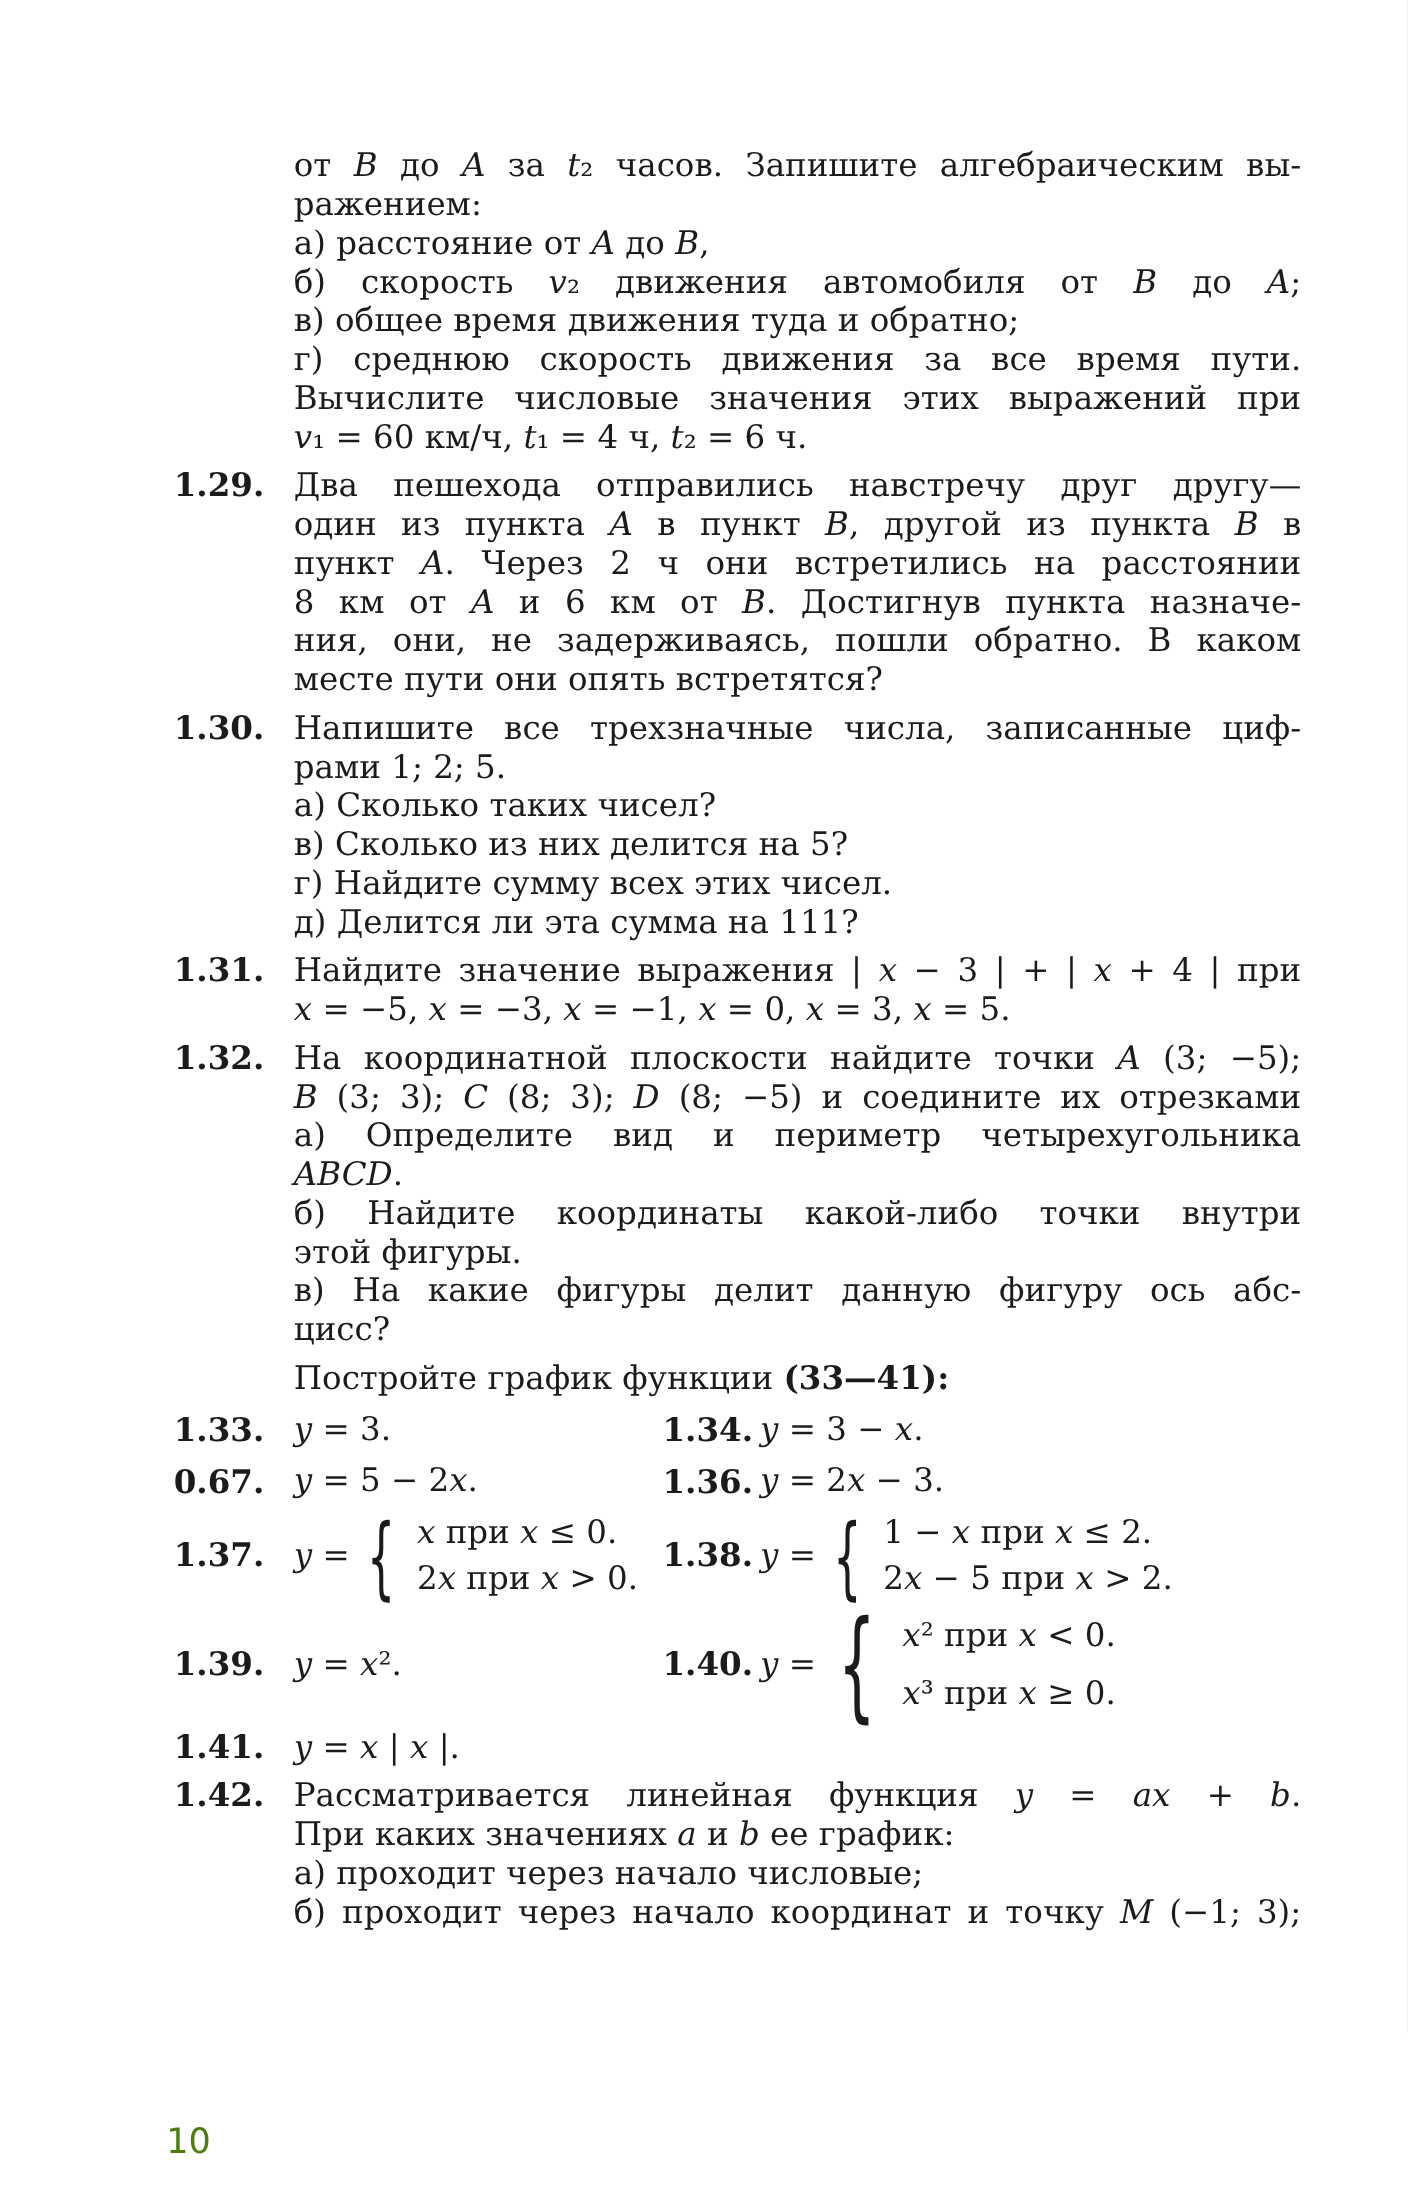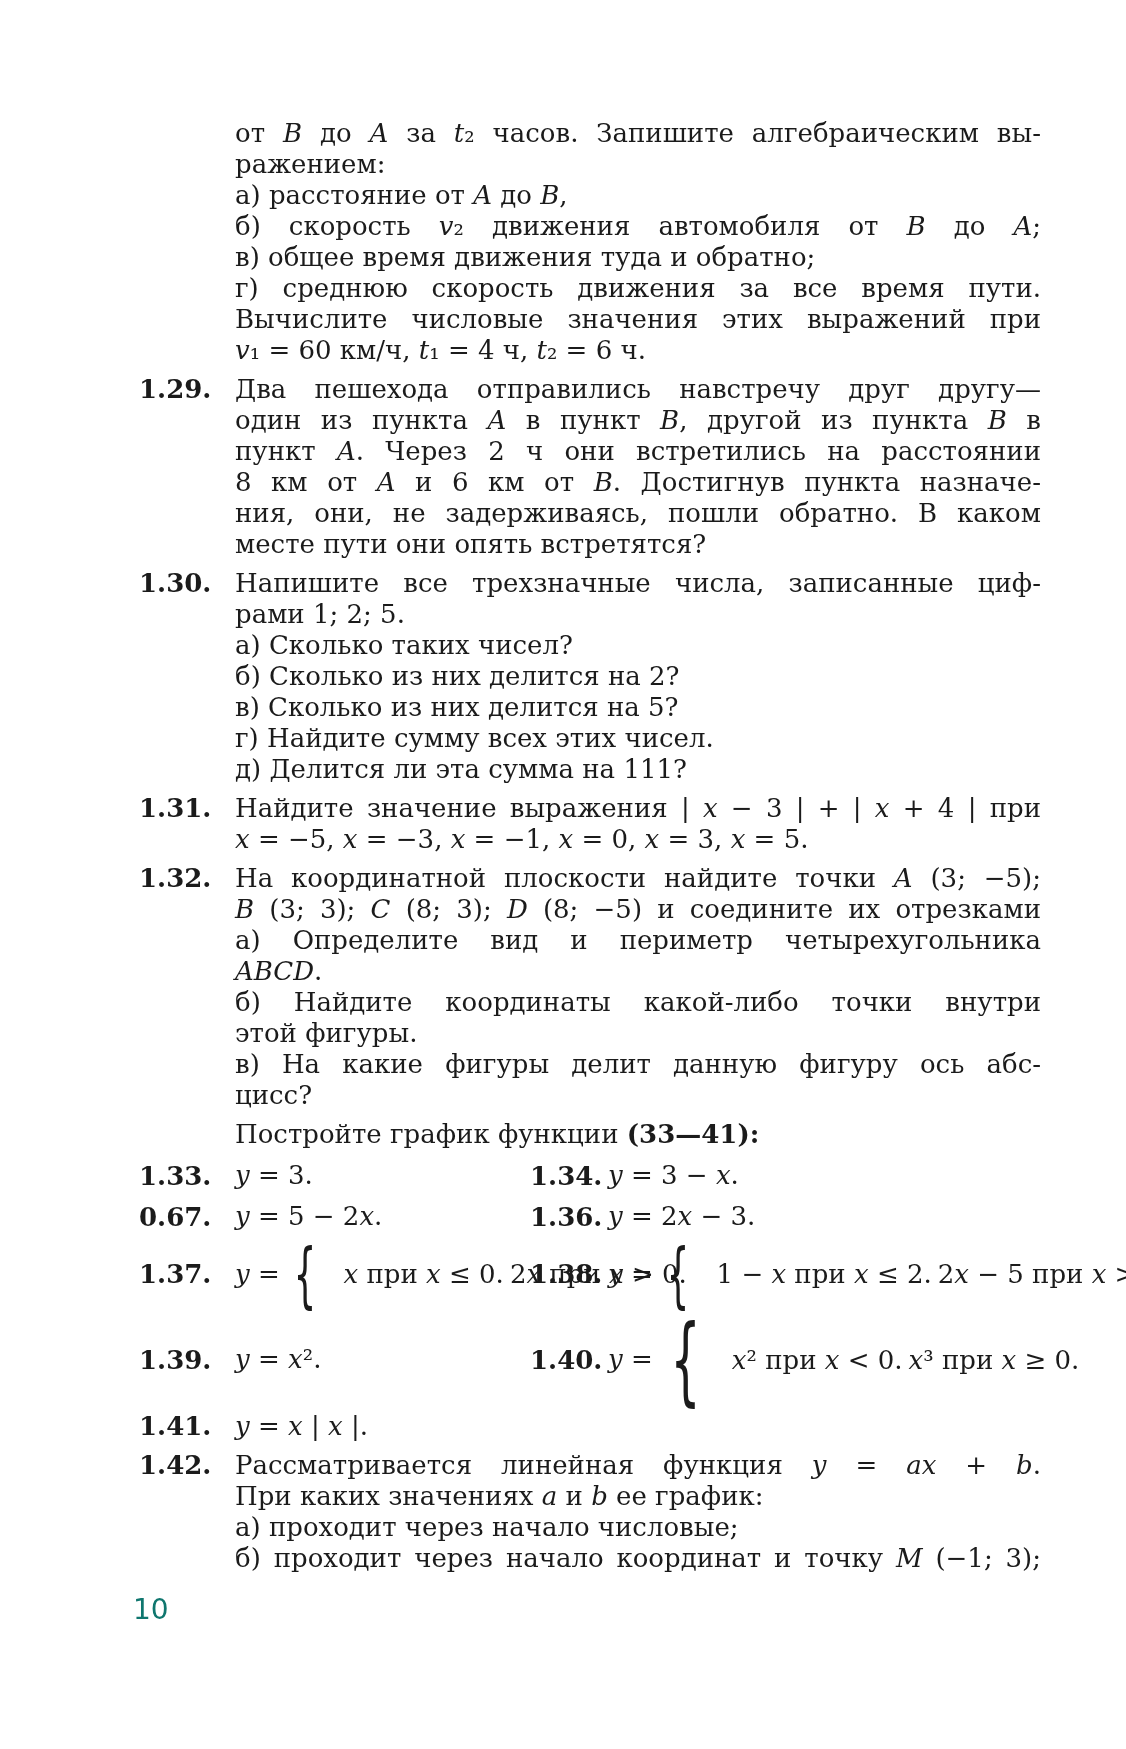--- a/index.html
+++ b/index.html
@@ -45,30 +45,30 @@
   .brace {
     display:inline-block;
     font-family:"DejaVu Sans","Liberation Sans",sans-serif;
     font-size:72px;
     line-height:0.9;
     transform:scaleX(0.5);
     transform-origin:center;
     margin:0 0 0 2px;
   }
   .brace.big { font-size:96px; }
-  .cases { display:flex; flex-direction:row; gap:6px; margin-left:16px; }
+  .cases { display:flex; flex-direction:column; gap:6px; margin-left:6px; }
   .case { white-space:nowrap; line-height:31px; }
   .cases.lg .case { line-height:40px; }
 
   .pageno {
     position:absolute;
-    left:133px; top:1593px;
+    left:133px; top:1696px;
     font-family:"DejaVu Sans","Liberation Sans",sans-serif;
     font-size:28px;
-    color:#0f766e;
+    color:#4d7c0f;
   }
 </style>
 </head>
 <body>
 
 <div class="page">
   <div class="content">
 
     <div class="problem first">
       <div>
@@ -94,21 +94,20 @@
           <div class="tline">месте пути они опять встретятся?</div>
         </div>
     </div>
 
     <div class="problem">
       <span class="pnum">1.30.</span>
       <div>
           <div class="tline just">Напишите все трехзначные числа, записанные циф-</div>
           <div class="tline">рами 1; 2; 5.</div>
           <div class="tline">а) Сколько таких чисел?</div>
-          <div class="tline">б) Сколько из них делится на 2?</div>
           <div class="tline">в) Сколько из них делится на 5?</div>
           <div class="tline">г) Найдите сумму всех этих чисел.</div>
           <div class="tline">д) Делится ли эта сумма на 111?</div>
         </div>
     </div>
 
     <div class="problem">
       <span class="pnum">1.31.</span>
       <div>
           <div class="tline just">Найдите значение выражения | <i>x</i> − 3 | + | <i>x</i> + 4 | при</div>

